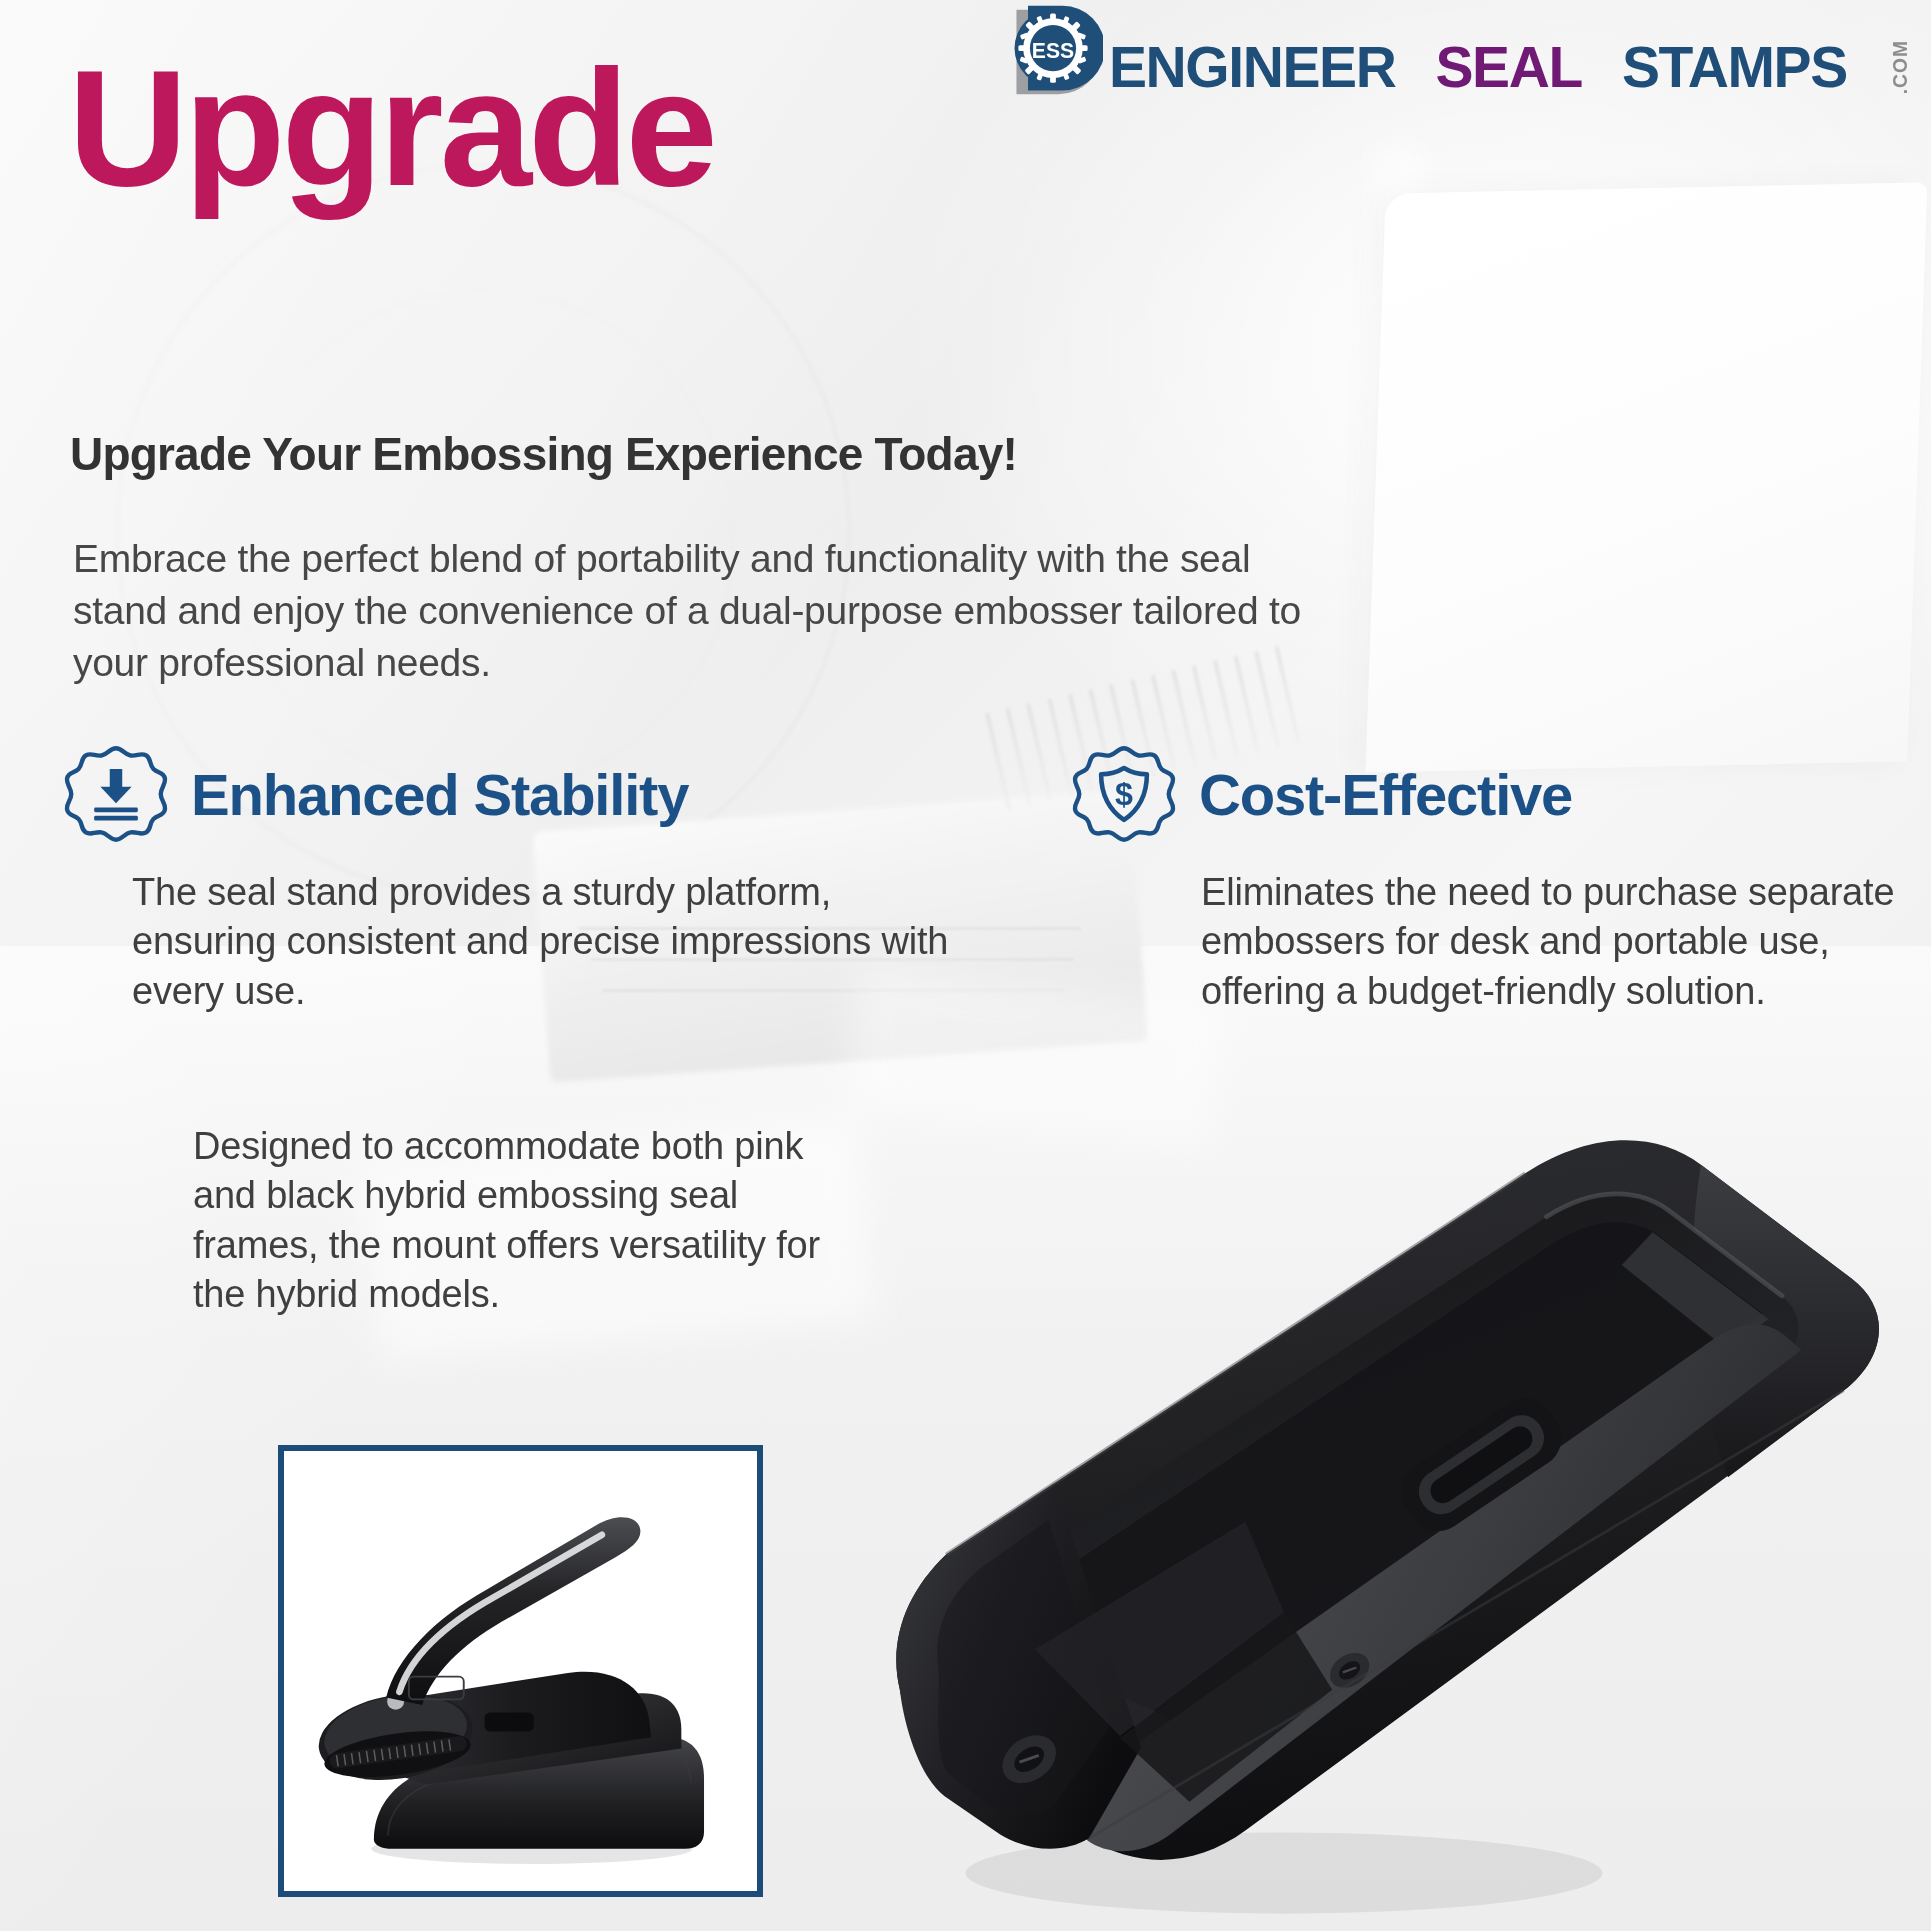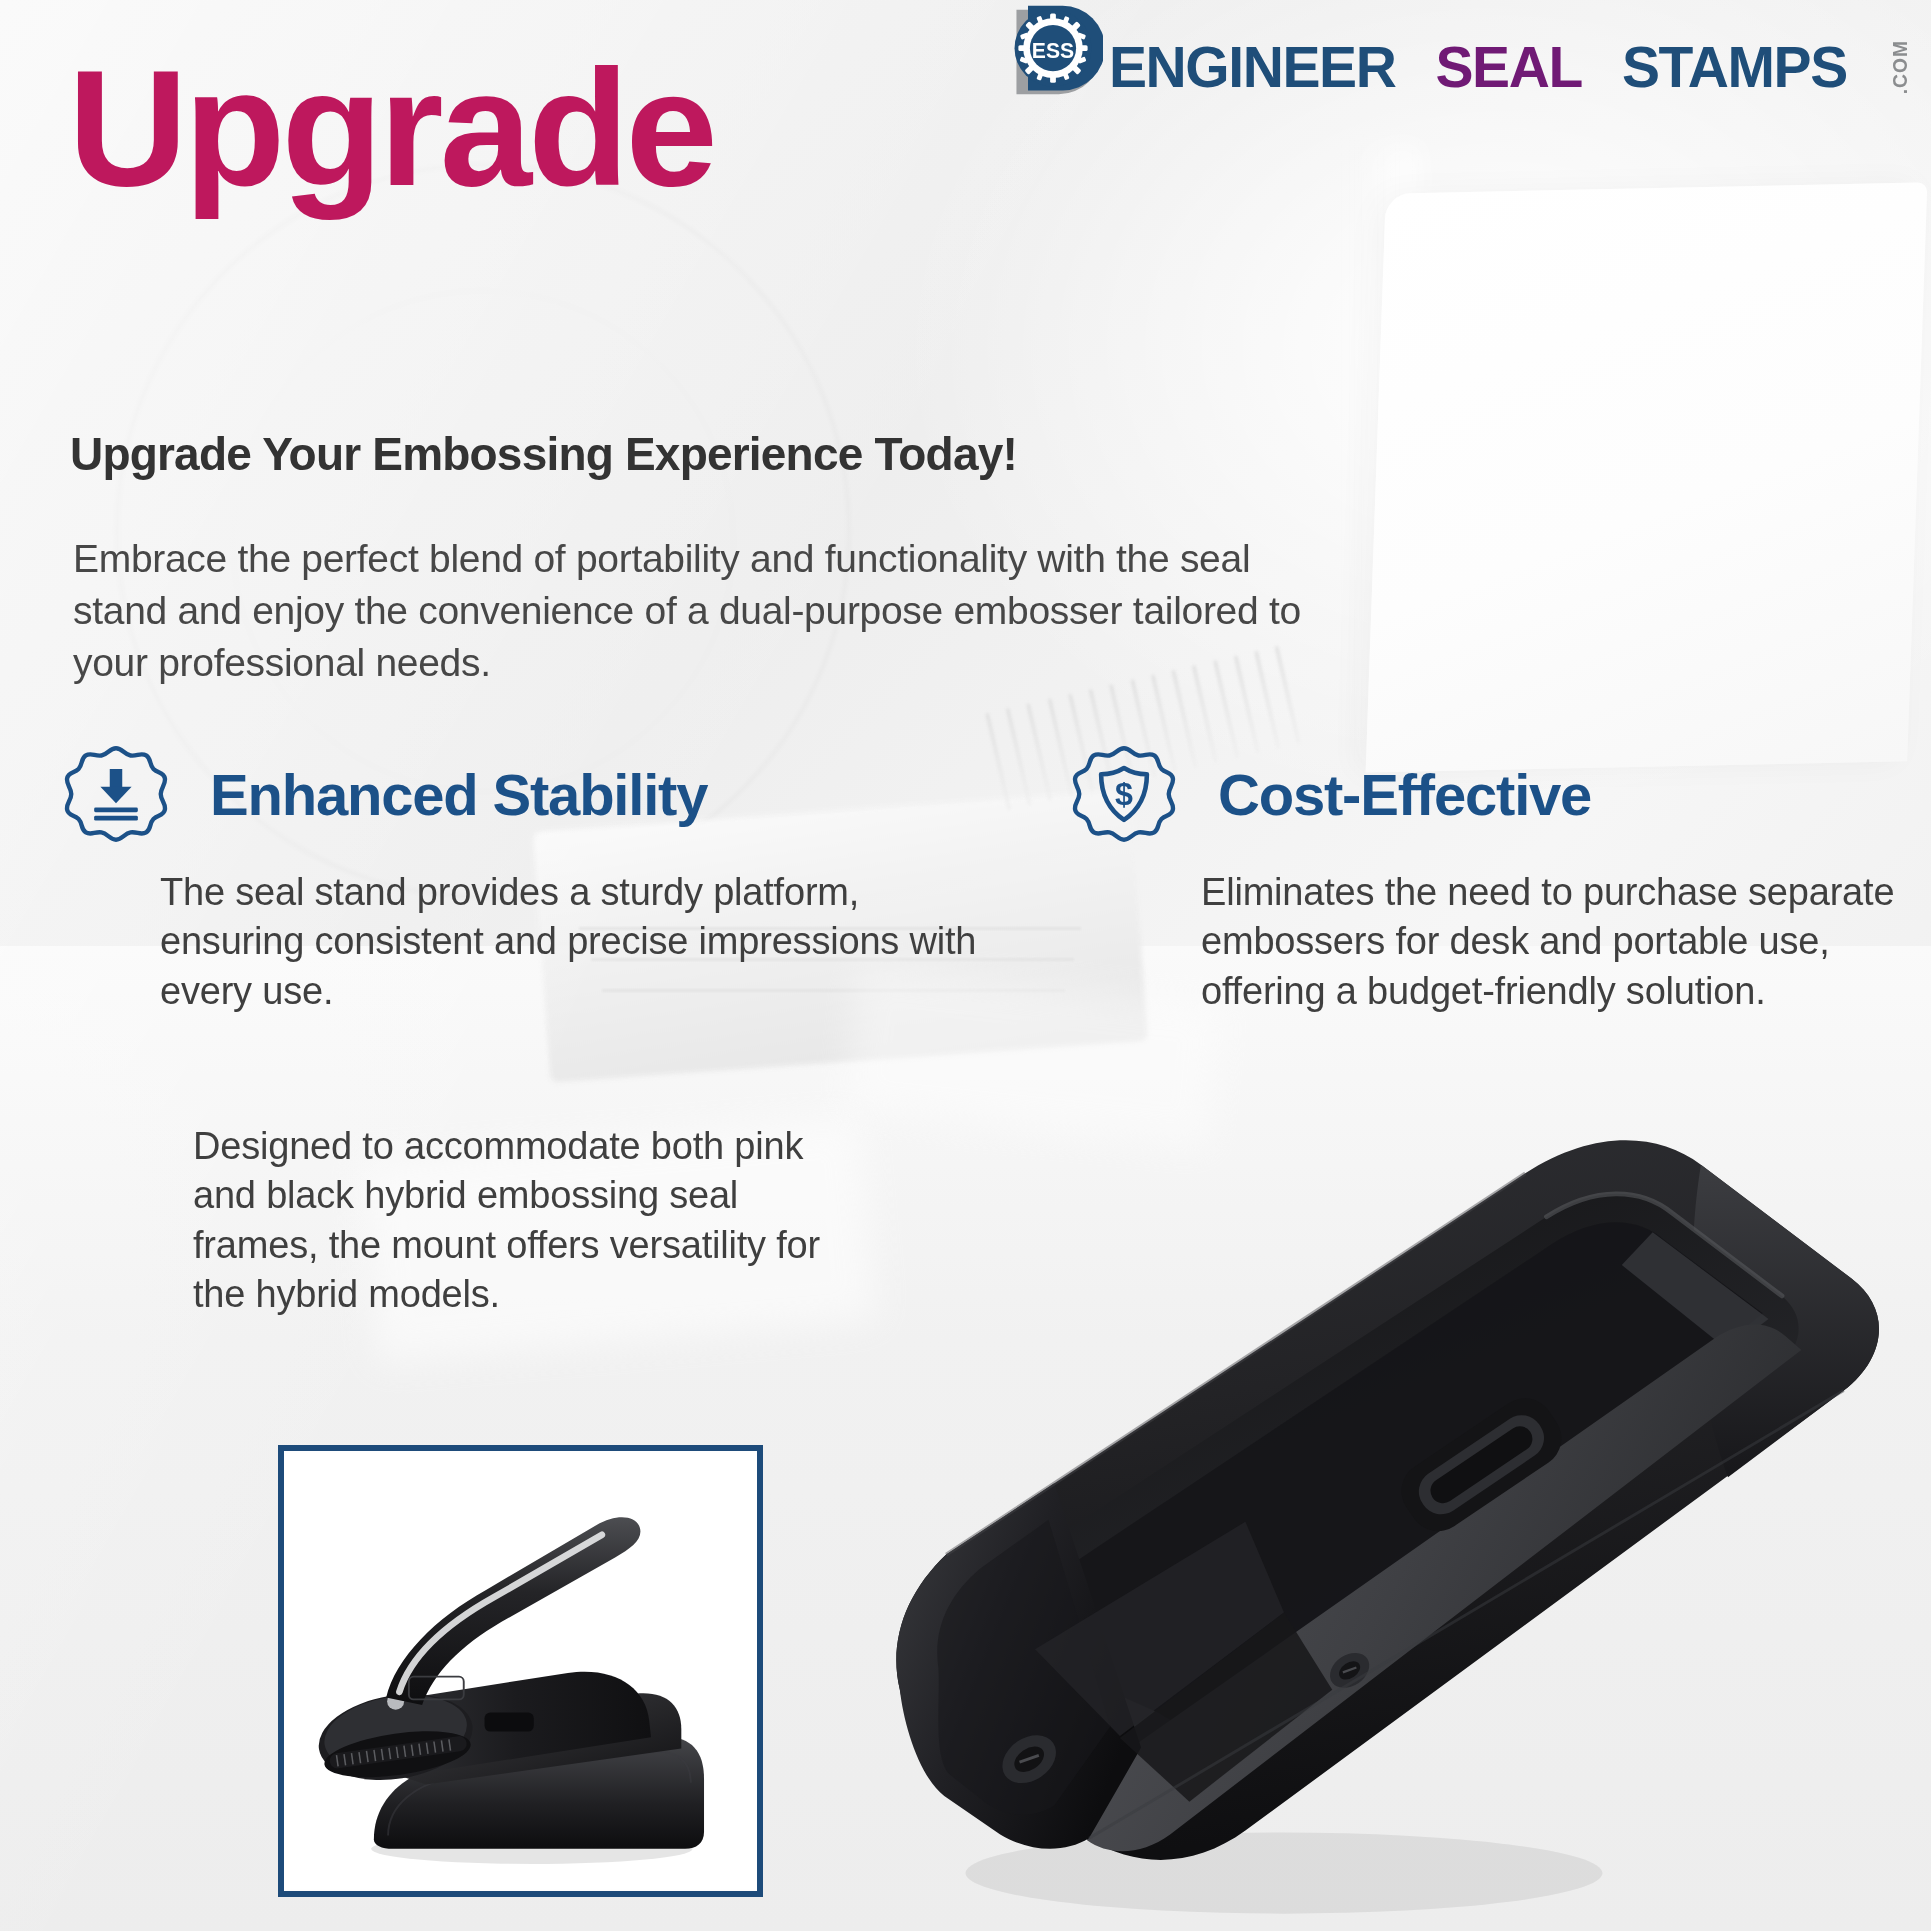--- a/index.html
+++ b/index.html
@@ -98,32 +98,32 @@
     position:absolute; left:70px; top:427px;
     font-size:46px; font-weight:bold; color:#333333; letter-spacing:-0.8px;
   }
   #intro {
     position:absolute; left:73px; top:533px; width:1274px;
     font-size:39px; font-weight:400; color:#474747; line-height:1.33; letter-spacing:-0.3px;
   }
 
   
   .feature { position:absolute; }
-  .feat-head { display:flex; align-items:center; gap:42px; }
+  .feat-head { display:flex; align-items:center; gap:23px; }
   .feat-icon { width:104px; height:104px; flex:0 0 104px; }
   .feat-title {
     font-size:58px; font-weight:bold; color:#1c5188; letter-spacing:-1.2px; line-height:1;
   }
   .feat-body {
     font-size:38px; font-weight:400; color:#3f3f3f; line-height:1.3;
     letter-spacing:-0.2px; margin-top:21px;
   }
 
   #feature-stability   { left:64px;  top:743px;  width:985px; }
-  #feature-stability .feat-body { margin-left:96px; width:850px; }
+  #feature-stability .feat-body { margin-left:68px; width:850px; }
   #feature-cost        { left:1072px; top:743px; width:850px; }
   #feature-cost .feat-body { margin-left:129px; width:714px; }
   #feature-dual        { left:64px;  top:1101px; width:888px; }
   #feature-dual .feat-body { margin-left:129px; width:657px; }
 
   
   #inset-photo {
     position:absolute; left:278px; top:1445px; width:485px; height:452px;
     border:6.8px solid #1d4b7a; background:#ffffff; overflow:hidden;
   }

